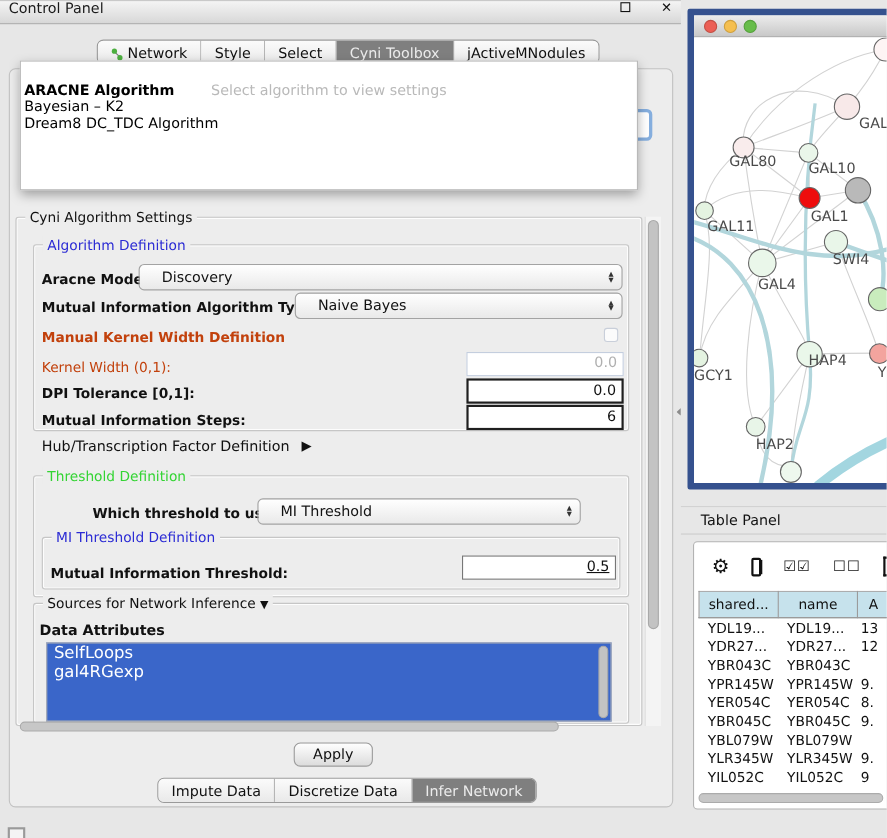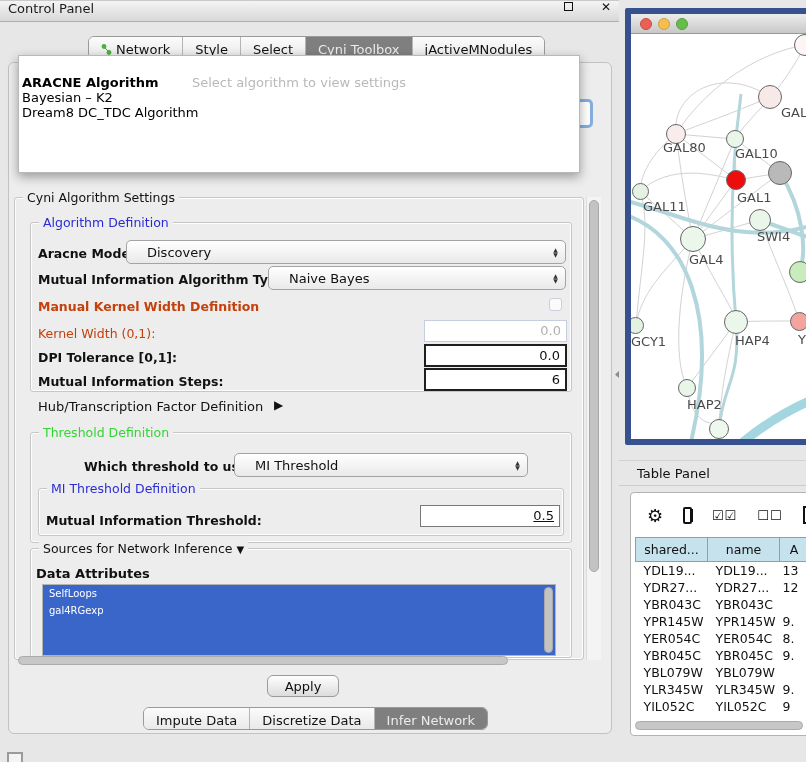--- a/index.html
+++ b/index.html
@@ -48,21 +48,21 @@
   .field.lite { border:1px solid #777;text-decoration:underline; }
   .field.disabled { border:1px solid #c4cede; color:#b0b0b0; }
 
   .checkbox { width:13px; height:13px; border:1px solid #c9cfda; border-radius:3px; background:#fbfbfb; }
 
   .vscroll { background:#f4f4f4; border-left:1px solid #dcdcdc; }
   .vthumb { background:#c3c3c3; border:1px solid #a9a9a9; border-radius:6px; }
   .hthumb { background:#c7c7c7; border:1px solid #ababab; border-radius:6px; }
 
   .attr-list { background:#3a66c9; border:1px solid #b3b3b3; overflow:hidden; }
-  .attr-item { color:#fff; font-size:10px; height:17px; line-height:17px; padding-left:6px; }
+  .attr-item { color:#fff; font-size:15px; height:17px; line-height:17px; padding-left:6px; }
 
   .btn { border:1px solid #9b9b9b; border-radius:6px; background:linear-gradient(#fefefe,#dcdcdc);
     font-size:13px; display:flex; align-items:center; justify-content:center; cursor:pointer; }
 
   
   .net-window { left:625px; top:8px; width:190px; height:437px; border:6px solid #35518e; background:#fff; border-radius:2px; }
   .net-titlebar { height:20px; background:linear-gradient(#ececec,#c8c8c8); border-bottom:1px solid #999;
     display:flex; align-items:center; padding-left:9px; gap:8px; }
   .light { width:12px; height:12px; border-radius:50%; }
   .net-canvas { position:relative; width:178px; height:405px; background:#fff; overflow:hidden; }
@@ -274,21 +274,21 @@
     <div class="node-label" style="left:106px; top:156px;">GAL1</div>
     <div class="node" style="left: 1px; top: 149px; width: 17px; height: 17px; background: rgb(228, 243, 225);"></div>
     <div class="node-label" style="left:12px; top:165px;">GAL11</div>
     <div class="node" style="left: 118px; top: 175px; width: 22px; height: 22px; background: rgb(233, 246, 233);"></div>
     <div class="node-label" style="left:126px; top:195px;">SWI4</div>
     <div class="node" style="left: 49px; top: 192px; width: 26px; height: 26px; background: rgb(234, 247, 234);"></div>
     <div class="node-label" style="left:58px; top:218px;">GAL4</div>
     <div class="node" style="left: -4px; top: 283px; width: 17px; height: 17px; background: rgb(228, 243, 225);"></div>
     <div class="node-label" style="left:0px; top:300px;">GCY1</div>
     <div class="node" style="left: 93px; top: 276px; width: 24px; height: 24px; background: rgb(234, 247, 234);"></div>
-    <div class="node-label" style="left:104px; top:299px;">HAP4</div>
+    <div class="node-label" style="left:104px; top:287px;">HAP4</div>
     <div class="node" style="left: 159px; top: 278px; width: 19px; height: 19px; background: rgb(243, 164, 158);"></div>
     <div class="node-label" style="left:167px; top:298px;">Y</div>
     <div class="node" style="left: 47px; top: 345px; width: 18px; height: 18px; background: rgb(232, 245, 232);"></div>
     <div class="node-label" style="left:56px; top:363px;">HAP2</div>
     <div class="node" style="left: 78px; top: 385px; width: 20px; height: 20px; background: rgb(238, 248, 238);"></div>
     <div class="node" style="left: 158px; top: 227px; width: 22px; height: 22px; background: rgb(201, 236, 189);"></div>
   </div>
 </div>
 
 <div class="abs tp-bar">

